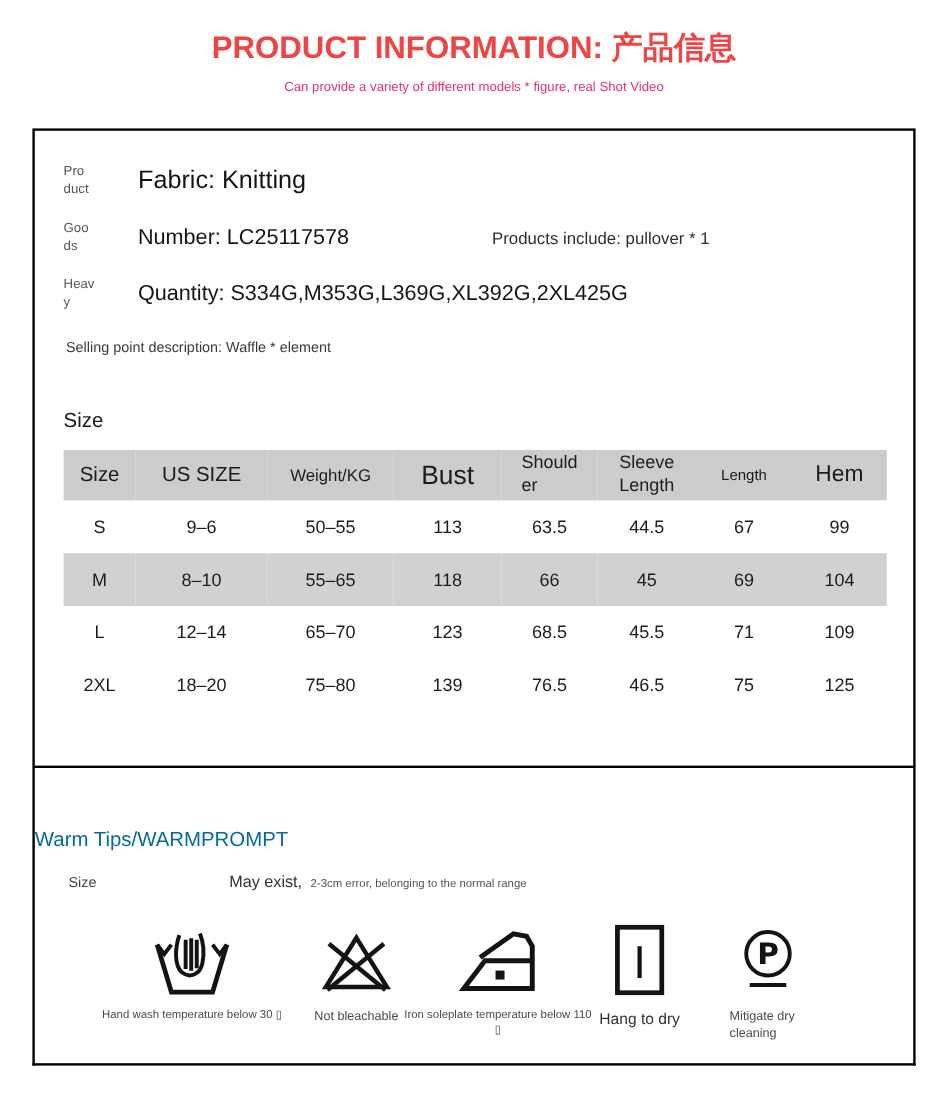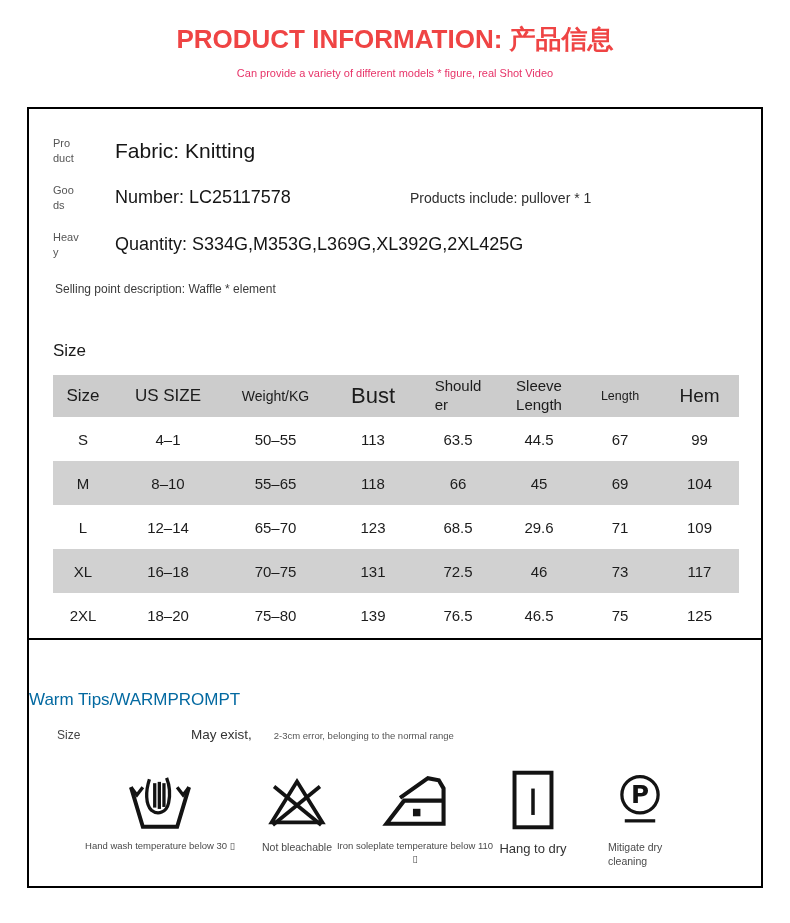--- a/index.html
+++ b/index.html
@@ -42,21 +42,21 @@
   .h-bust { font-size: 22px; }
   .h-shoulder, .h-sleeve { font-size: 15px; color: #333; }
   .wrap2 { display: inline-block; text-align: left; line-height: 1.25; }
   .wrap2 span { display: block; }
   .h-length { font-size: 12.5px; }
   .h-hem { font-size: 19px; }
 
   .warm-heading { padding-top: 50px; font-size: 17px; line-height: 20px; color: #0369a1; }
   .warm-row { margin-top: 17px; margin-left: 28px; display: flex; align-items: baseline; }
   .warm-label { font-size: 12px; color: #444; width: 134px; }
-  .warm-note { font-size: 13.5px; color: #333; margin-right: 22px; }
+  .warm-note { font-size: 13.5px; color: #333; margin-right: 7px; }
   .warm-note-detail { font-size: 9.5px; color: #555; }
 
   .care-row { position: absolute; left: 0; top: 123px; width: 100%; height: 118px; }
   .care-item { position: absolute; display: flex; flex-direction: column; align-items: center; }
   .icon-box { height: 68px; display: flex; align-items: flex-end; justify-content: center; }
   .care-caption { margin-top: 9px; font-size: 9.5px; color: #4a4a4a; text-align: center; line-height: 1.35; }
   .i1 { left: 51px;  width: 160px; }
   .i2 { left: 213px; width: 110px; }
   .i3 { left: 306px; width: 160px; }
   .i4 { left: 459px; width: 90px;  }
@@ -130,21 +130,21 @@
           <th class="h-sleeve">
             <span class="wrap2"><span>Sleeve</span><span>Length</span></span>
           </th>
           <th class="h-length">Length</th>
           <th class="h-hem">Hem</th>
         </tr>
       </thead>
       <tbody>
         <tr>
           <td>S</td>
-          <td>4–1</td>
+          <td>9–6</td>
           <td>50–55</td>
           <td>113</td>
           <td>63.5</td>
           <td>44.5</td>
           <td>67</td>
           <td>99</td>
         </tr>
         <tr class="stripe">
           <td>M</td>
           <td>8–10</td>
@@ -154,33 +154,23 @@
           <td>45</td>
           <td>69</td>
           <td>104</td>
         </tr>
         <tr>
           <td>L</td>
           <td>12–14</td>
           <td>65–70</td>
           <td>123</td>
           <td>68.5</td>
-          <td>29.6</td>
+          <td>45.5</td>
           <td>71</td>
           <td>109</td>
-        </tr>
-        <tr class="stripe">
-          <td>XL</td>
-          <td>16–18</td>
-          <td>70–75</td>
-          <td>131</td>
-          <td>72.5</td>
-          <td>46</td>
-          <td>73</td>
-          <td>117</td>
         </tr>
         <tr>
           <td>2XL</td>
           <td>18–20</td>
           <td>75–80</td>
           <td>139</td>
           <td>76.5</td>
           <td>46.5</td>
           <td>75</td>
           <td>125</td>

